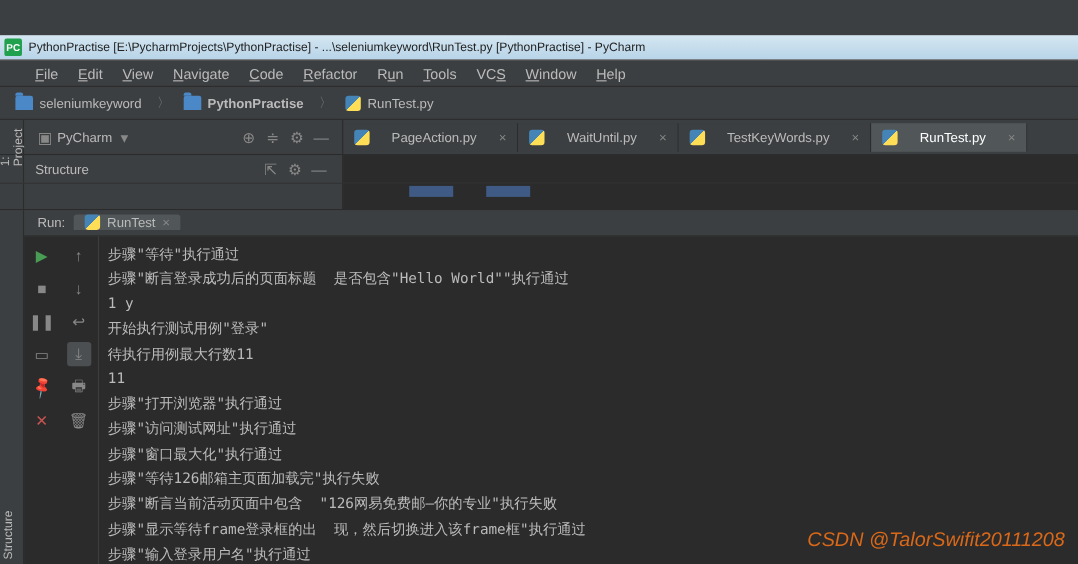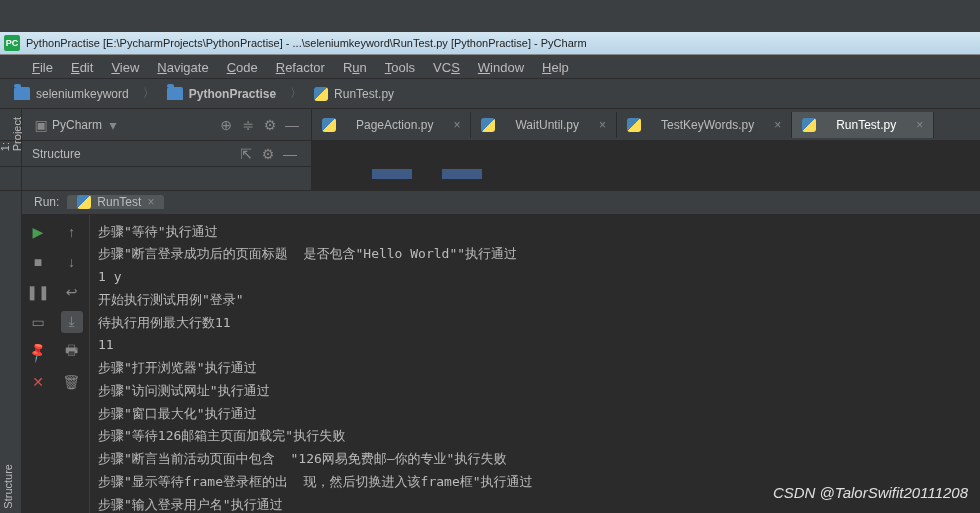--- a/index.html
+++ b/index.html
@@ -53,21 +53,21 @@
 .run-actions-col { width: 32px; display: flex; flex-direction: column; align-items: center; gap: 8px; padding-top: 6px; }
 .run-actions-col2 { width: 36px; display: flex; flex-direction: column; align-items: center; gap: 8px; padding-top: 6px; border-right: 1px solid #3c3f41; }
 .act { width: 22px; height: 22px; display: flex; align-items: center; justify-content: center; color: #888; font-size: 14px; cursor: pointer; }
 .act.run { color: #499c54; }
 .act.del { color: #c75450; }
 .act.pin { color: #9876aa; transform: rotate(-35deg); }
 .act.sel { background: #4b4f51; border-radius: 3px; }
 .console-text { flex: 1; padding: 6px 8px; font-family: Consolas, monospace; font-size: 13px; color: #bbbbbb; line-height: 1.75; white-space: pre; overflow: hidden; }
 
 .bottom-side-tab { position: absolute; left: 0; bottom: 0; writing-mode: vertical-rl; transform: rotate(180deg); font-size: 11px; color: #bbb; padding: 4px 2px; background: #3c3f41; }
-.watermark { position: absolute; right: 12px; bottom: 12px; color: #ffffff; font-size: 15px; font-style: italic; opacity: 0.85; pointer-events: none; font-family: Arial, sans-serif; }
+.watermark { position: absolute; right: 12px; bottom: 12px; color: #f97316; font-size: 18px; font-style: italic; opacity: 0.85; pointer-events: none; font-family: Arial, sans-serif; }
 </style>
 </head>
 <body>
 
 <div class="titlebar">
   <div class="pc-icon">PC</div>
   <div class="titlebar-text">PythonPractise [E:\PycharmProjects\PythonPractise] - ...\seleniumkeyword\RunTest.py [PythonPractise] - PyCharm</div>
 </div>
 
 <div class="menubar">

